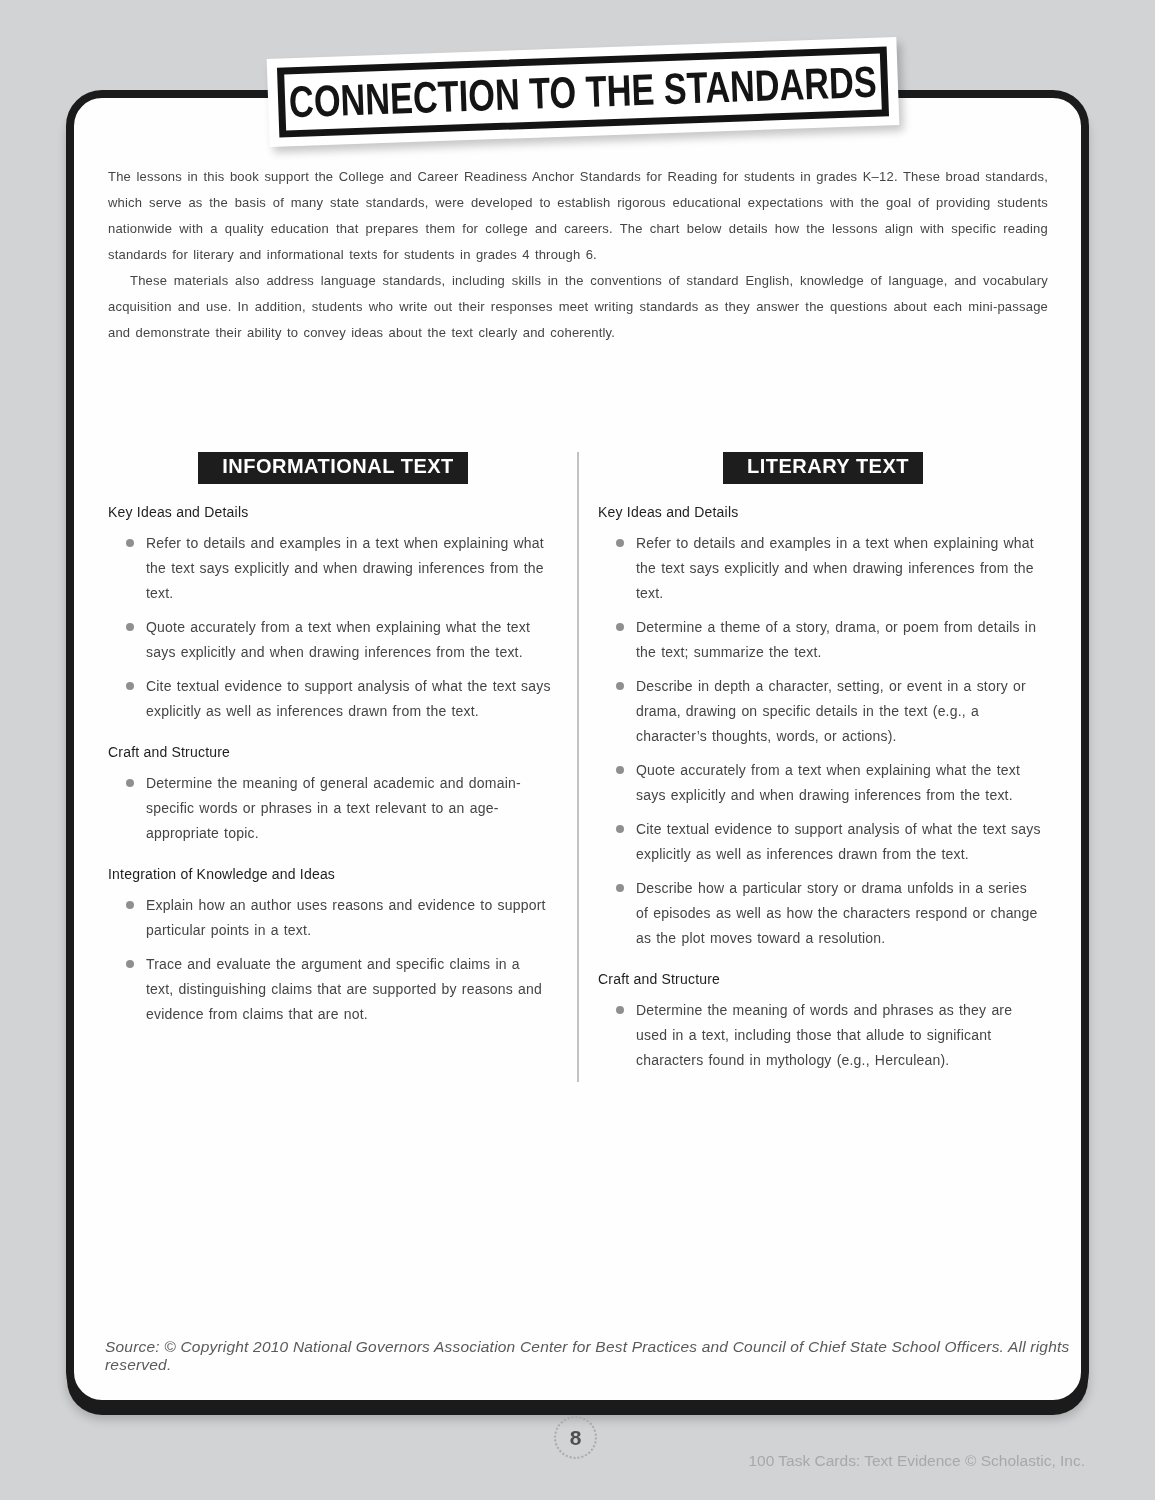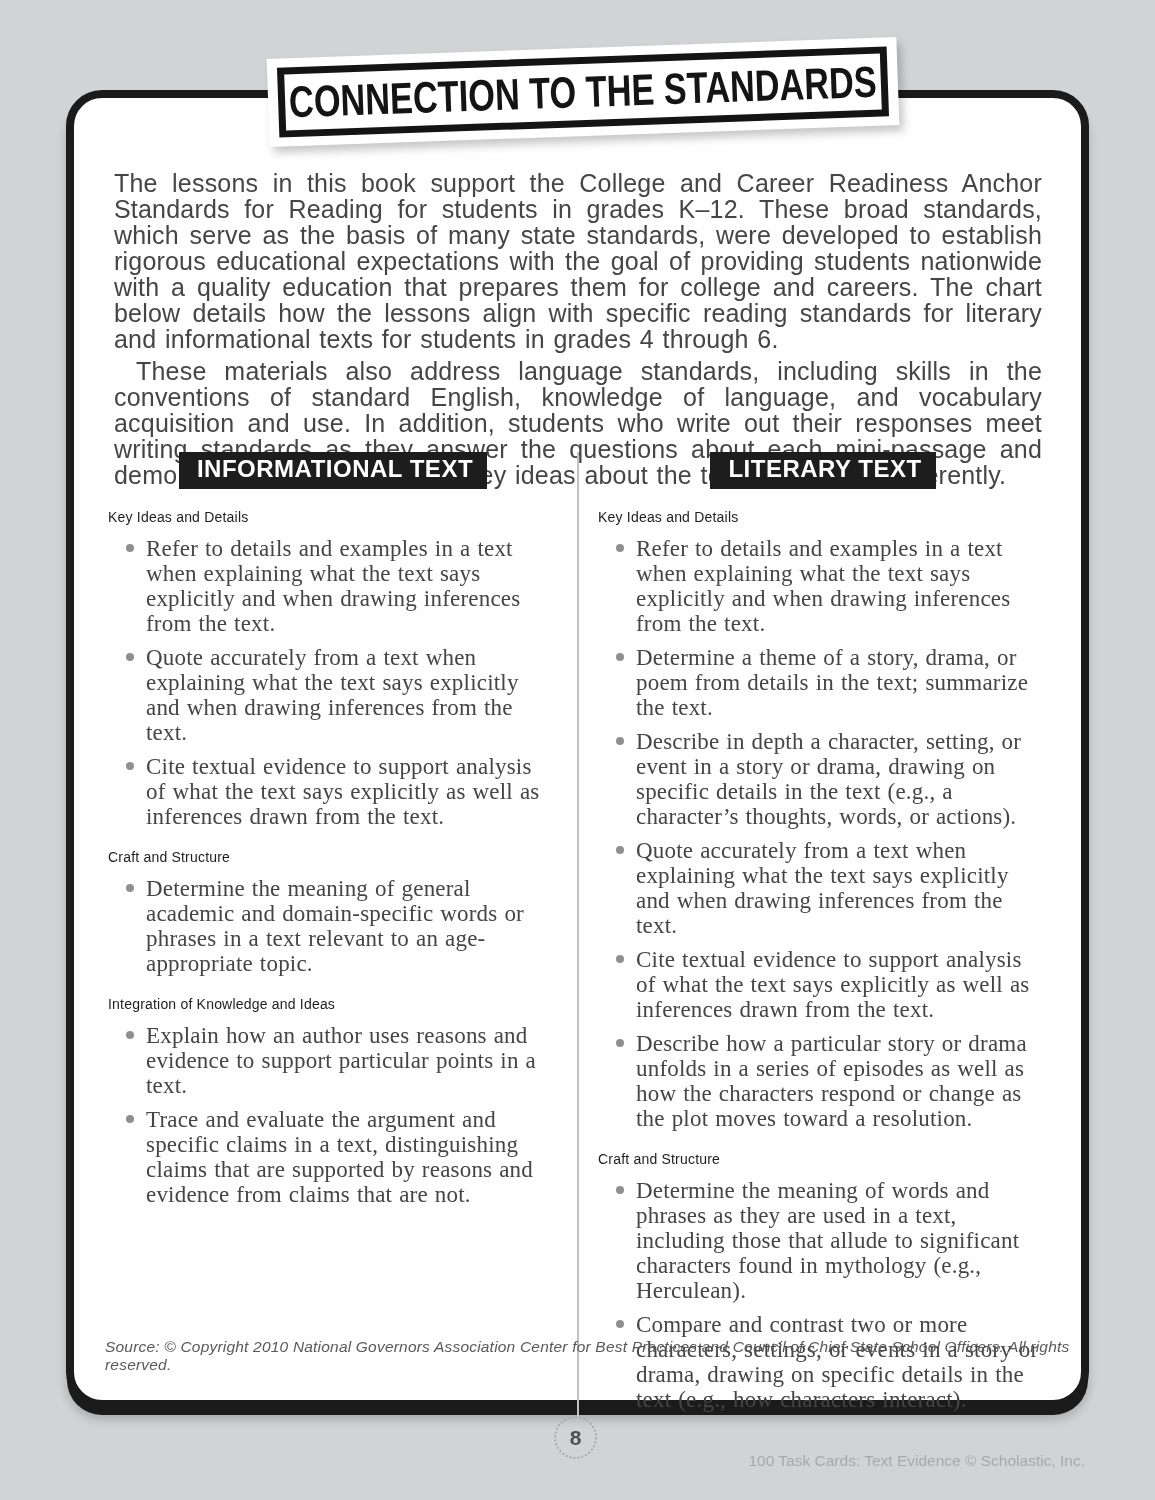--- a/index.html
+++ b/index.html
@@ -49,22 +49,22 @@
     letter-spacing: 0px;
   }
 
   
   .intro {
     position: absolute;
     left: 34px; top: 66px;
     width: 940px;
   }
   .intro p {
-    margin: 6px;
-    font-size: 25px;
+    margin: 0;
+    font-size: 13px;
     line-height: 26px;
     text-align: justify;
     color: var(--body-text, #454545);
     letter-spacing: 0.2px;
     word-spacing: 1.5px;
   }
   .intro p + p { margin-top: 0; text-indent: 22px; }
 
   
   .columns {
@@ -75,46 +75,45 @@
     grid-template-columns: 450px 40px 450px;
   }
   .divider-track { display: flex; justify-content: center; }
   .divider { width: 2px; background: #c2c2c2; }
 
   .col-header-row { text-align: center; margin: 0 0 2px 0; }
   .col-header {
     display: inline-block;
     background: var(--header-box, #1d1d1d);
     color: var(--header-text, #ffffff);
-    font-size: 24px;
+    font-size: 20px;
     font-weight: bold;
     letter-spacing: 0.5px;
-    padding: 3px 14px 6px 18px;
+    padding: 3px 14px 6px 24px;
   }
 
   .sec-heading {
     font-size: 14px;
     font-weight: normal;
     color: var(--heading-text, #1e1e1e);
     margin: 20px 0 11px 0;
     letter-spacing: 0.2px;
   }
   ul.bullets {
     list-style: none;
     margin: 0; padding: 0 6px 0 38px;
   }
   ul.bullets li {
     position: relative;
-    font-size: 23px;
+    font-size: 14px;
     line-height: 25px;
     color: var(--body-text, #454545);
     letter-spacing: 0.2px;
     word-spacing: 1px;
     margin-bottom: 9px;
-    font-family: Liberation Serif, serif;
   }
   ul.bullets li::before {
     content: "";
     position: absolute;
     left: -20px; top: 8px;
     width: 8px; height: 8px;
     border-radius: 50%;
     background: var(--bullet, #8f8f8f);
   }
 
@@ -204,21 +203,20 @@
             <li>Refer to details and examples in a text when explaining what the text says explicitly and when drawing inferences from the text.</li>
             <li>Determine a theme of a story, drama, or poem from details in the text; summarize the text.</li>
             <li>Describe in depth a character, setting, or event in a story or drama, drawing on specific details in the text (e.g., a character’s thoughts, words, or actions).</li>
             <li>Quote accurately from a text when explaining what the text says explicitly and when drawing inferences from the text.</li>
             <li>Cite textual evidence to support analysis of what the text says explicitly as well as inferences drawn from the text.</li>
             <li>Describe how a particular story or drama unfolds in a series of episodes as well as how the characters respond or change as the plot moves toward a resolution.</li>
           </ul>
           <h3 class="sec-heading">Craft and Structure</h3>
           <ul class="bullets">
             <li>Determine the meaning of words and phrases as they are used in a text, including those that allude to significant characters found in mythology (e.g., Herculean).</li>
-            <li>Compare and contrast two or more characters, settings, or events in a story or drama, drawing on specific details in the text (e.g., how characters interact).</li>
           </ul>
         </div>
     </div>
   </div>
 
   <p class="source">Source: © Copyright 2010 National Governors Association Center for Best Practices and Council of Chief State School Officers. All rights reserved.</p>
 </div>
 
 <div class="pagenum">
   <span>8</span>

